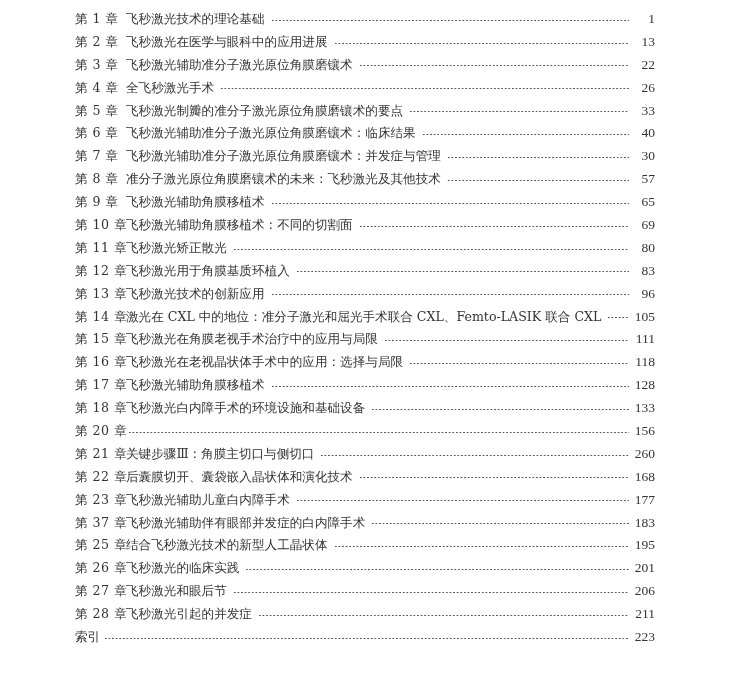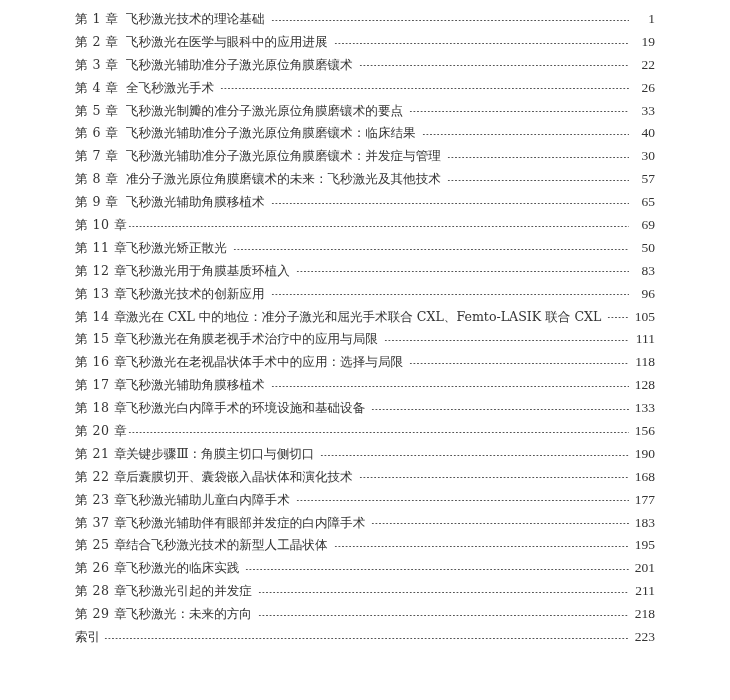--- a/index.html
+++ b/index.html
@@ -68,21 +68,21 @@
   <div class="toc-row">
       <span class="chap-label">第 1 章</span>
       <span class="chap-title">飞秒激光技术的理论基础</span>
       <span class="leader"></span>
       <span class="page-num">1</span>
     </div>
   <div class="toc-row">
       <span class="chap-label">第 2 章</span>
       <span class="chap-title">飞秒激光在医学与眼科中的应用进展</span>
       <span class="leader"></span>
-      <span class="page-num">19</span>
+      <span class="page-num">13</span>
     </div>
   <div class="toc-row">
       <span class="chap-label">第 3 章</span>
       <span class="chap-title">飞秒激光辅助准分子激光原位角膜磨镶术</span>
       <span class="leader"></span>
       <span class="page-num">22</span>
     </div>
   <div class="toc-row">
       <span class="chap-label">第 4 章</span>
       <span class="chap-title">全飞秒激光手术</span>
@@ -114,28 +114,29 @@
       <span class="page-num">57</span>
     </div>
   <div class="toc-row">
       <span class="chap-label">第 9 章</span>
       <span class="chap-title">飞秒激光辅助角膜移植术</span>
       <span class="leader"></span>
       <span class="page-num">65</span>
     </div>
   <div class="toc-row">
       <span class="chap-label">第 10 章</span>
+      <span class="chap-title">飞秒激光辅助角膜移植术：不同的切割面</span>
       <span class="leader"></span>
       <span class="page-num">69</span>
     </div>
   <div class="toc-row">
       <span class="chap-label">第 11 章</span>
       <span class="chap-title">飞秒激光矫正散光</span>
       <span class="leader"></span>
-      <span class="page-num">50</span>
+      <span class="page-num">80</span>
     </div>
   <div class="toc-row">
       <span class="chap-label">第 12 章</span>
       <span class="chap-title">飞秒激光用于角膜基质环植入</span>
       <span class="leader"></span>
       <span class="page-num">83</span>
     </div>
   <div class="toc-row">
       <span class="chap-label">第 13 章</span>
       <span class="chap-title">飞秒激光技术的创新应用</span>
@@ -174,21 +175,21 @@
     </div>
   <div class="toc-row">
       <span class="chap-label">第 20 章</span>
       <span class="leader"></span>
       <span class="page-num">156</span>
     </div>
   <div class="toc-row">
       <span class="chap-label">第 21 章</span>
       <span class="chap-title">关键步骤Ⅲ：角膜主切口与侧切口</span>
       <span class="leader"></span>
-      <span class="page-num">190</span>
+      <span class="page-num">260</span>
     </div>
   <div class="toc-row">
       <span class="chap-label">第 22 章</span>
       <span class="chap-title">后囊膜切开、囊袋嵌入晶状体和演化技术</span>
       <span class="leader"></span>
       <span class="page-num">168</span>
     </div>
   <div class="toc-row">
       <span class="chap-label">第 23 章</span>
       <span class="chap-title">飞秒激光辅助儿童白内障手术</span>
@@ -207,29 +208,29 @@
       <span class="leader"></span>
       <span class="page-num">195</span>
     </div>
   <div class="toc-row">
       <span class="chap-label">第 26 章</span>
       <span class="chap-title">飞秒激光的临床实践</span>
       <span class="leader"></span>
       <span class="page-num">201</span>
     </div>
   <div class="toc-row">
+      <span class="chap-label">第 27 章</span>
+      <span class="chap-title">飞秒激光和眼后节</span>
+      <span class="leader"></span>
+      <span class="page-num">206</span>
+    </div>
+  <div class="toc-row">
       <span class="chap-label">第 28 章</span>
       <span class="chap-title">飞秒激光引起的并发症</span>
       <span class="leader"></span>
       <span class="page-num">211</span>
-    </div>
-  <div class="toc-row">
-      <span class="chap-label">第 29 章</span>
-      <span class="chap-title">飞秒激光：未来的方向</span>
-      <span class="leader"></span>
-      <span class="page-num">218</span>
     </div>
   <div class="toc-row index-row">
       <span class="chap-title">索引</span>
       <span class="leader"></span>
       <span class="page-num">223</span>
     </div>
 </div>
 
 </body></html>

